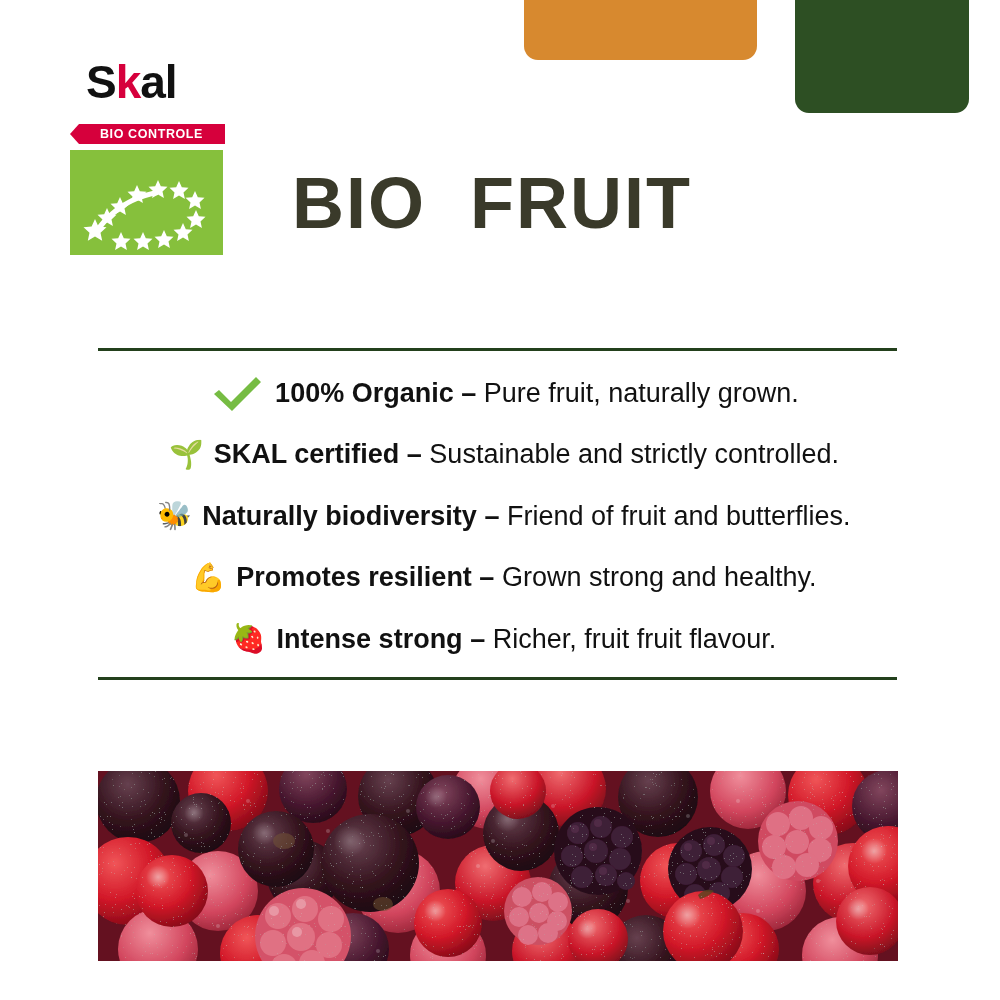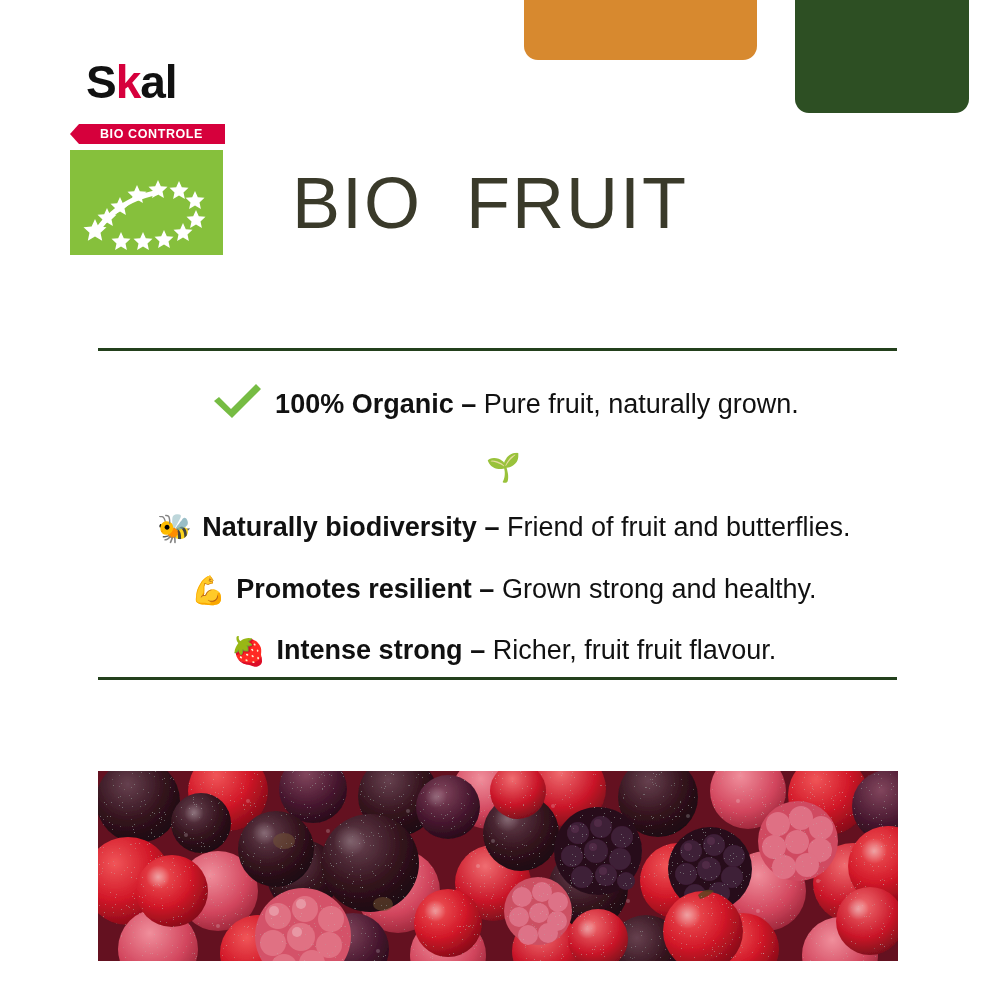--- a/index.html
+++ b/index.html
@@ -45,40 +45,40 @@
   }
   .eu-leaf{
     position:absolute;left:0px;top:92px;width:153px;height:105px;
     background:#86c03c;overflow:hidden;
   }
   .eu-leaf svg{display:block;}
 
   
   .title{
     position:absolute;left:292px;top:160px;
-    font-size:72px;font-weight:400;letter-spacing:2px;
+    font-size:72px;font-weight:700;letter-spacing:2px;
     color:#3a3a2a;line-height:86px;white-space:pre;
     font-family:"Liberation Sans",sans-serif;
   }
 
   
   .rule{
     position:absolute;left:98px;width:799px;height:3px;
     background:#23401c;
   }
   .rule-top{top:348px;}
   .rule-bottom{top:677px;}
 
   
   .features{
     position:absolute;left:98px;top:366px;width:812px;height:300px;
     display:flex;flex-direction:column;justify-content:space-between;
   }
   .feature{
-    display:flex;align-items:flex-end;justify-content:center;
+    display:flex;align-items:center;justify-content:center;
     gap:10px;height:54px;
   }
   .f-icon{
     display:inline-flex;align-items:center;justify-content:center;
     font-size:28px;line-height:1;width:auto;flex:0 0 auto;
   }
   .f-icon.check{width:56px;}
   .f-icon.check svg{display:block;}
   .f-text{
     font-size:27px;color:#111;white-space:nowrap;
@@ -146,20 +146,21 @@
       <span class="f-icon check">
         <svg width="56" height="40" viewBox="0 0 56 40" aria-hidden="true">
           <path d="M5 21 L10 17 L22 29 L47 4 L52 9 L23 38 Z" fill="#76bc43"></path>
         </svg>
       </span>
       <span class="f-text"><b>100% Organic</b><span class="dash"> – </span><span>Pure fruit, naturally grown.</span></span>
     </div>
 
     <div class="feature">
       <span class="f-icon">🌱</span>
+      <span class="f-text"><b>SKAL certified</b><span class="dash"> – </span><span>Sustainable and strictly controlled.</span></span>
     </div>
 
     <div class="feature">
       <span class="f-icon">🐝</span>
       <span class="f-text"><b>Naturally biodiversity</b><span class="dash"> – </span><span>Friend of fruit and butterflies.</span></span>
     </div>
 
     <div class="feature">
       <span class="f-icon">💪</span>
       <span class="f-text"><b>Promotes resilient</b><span class="dash"> – </span><span>Grown strong and healthy.</span></span>

